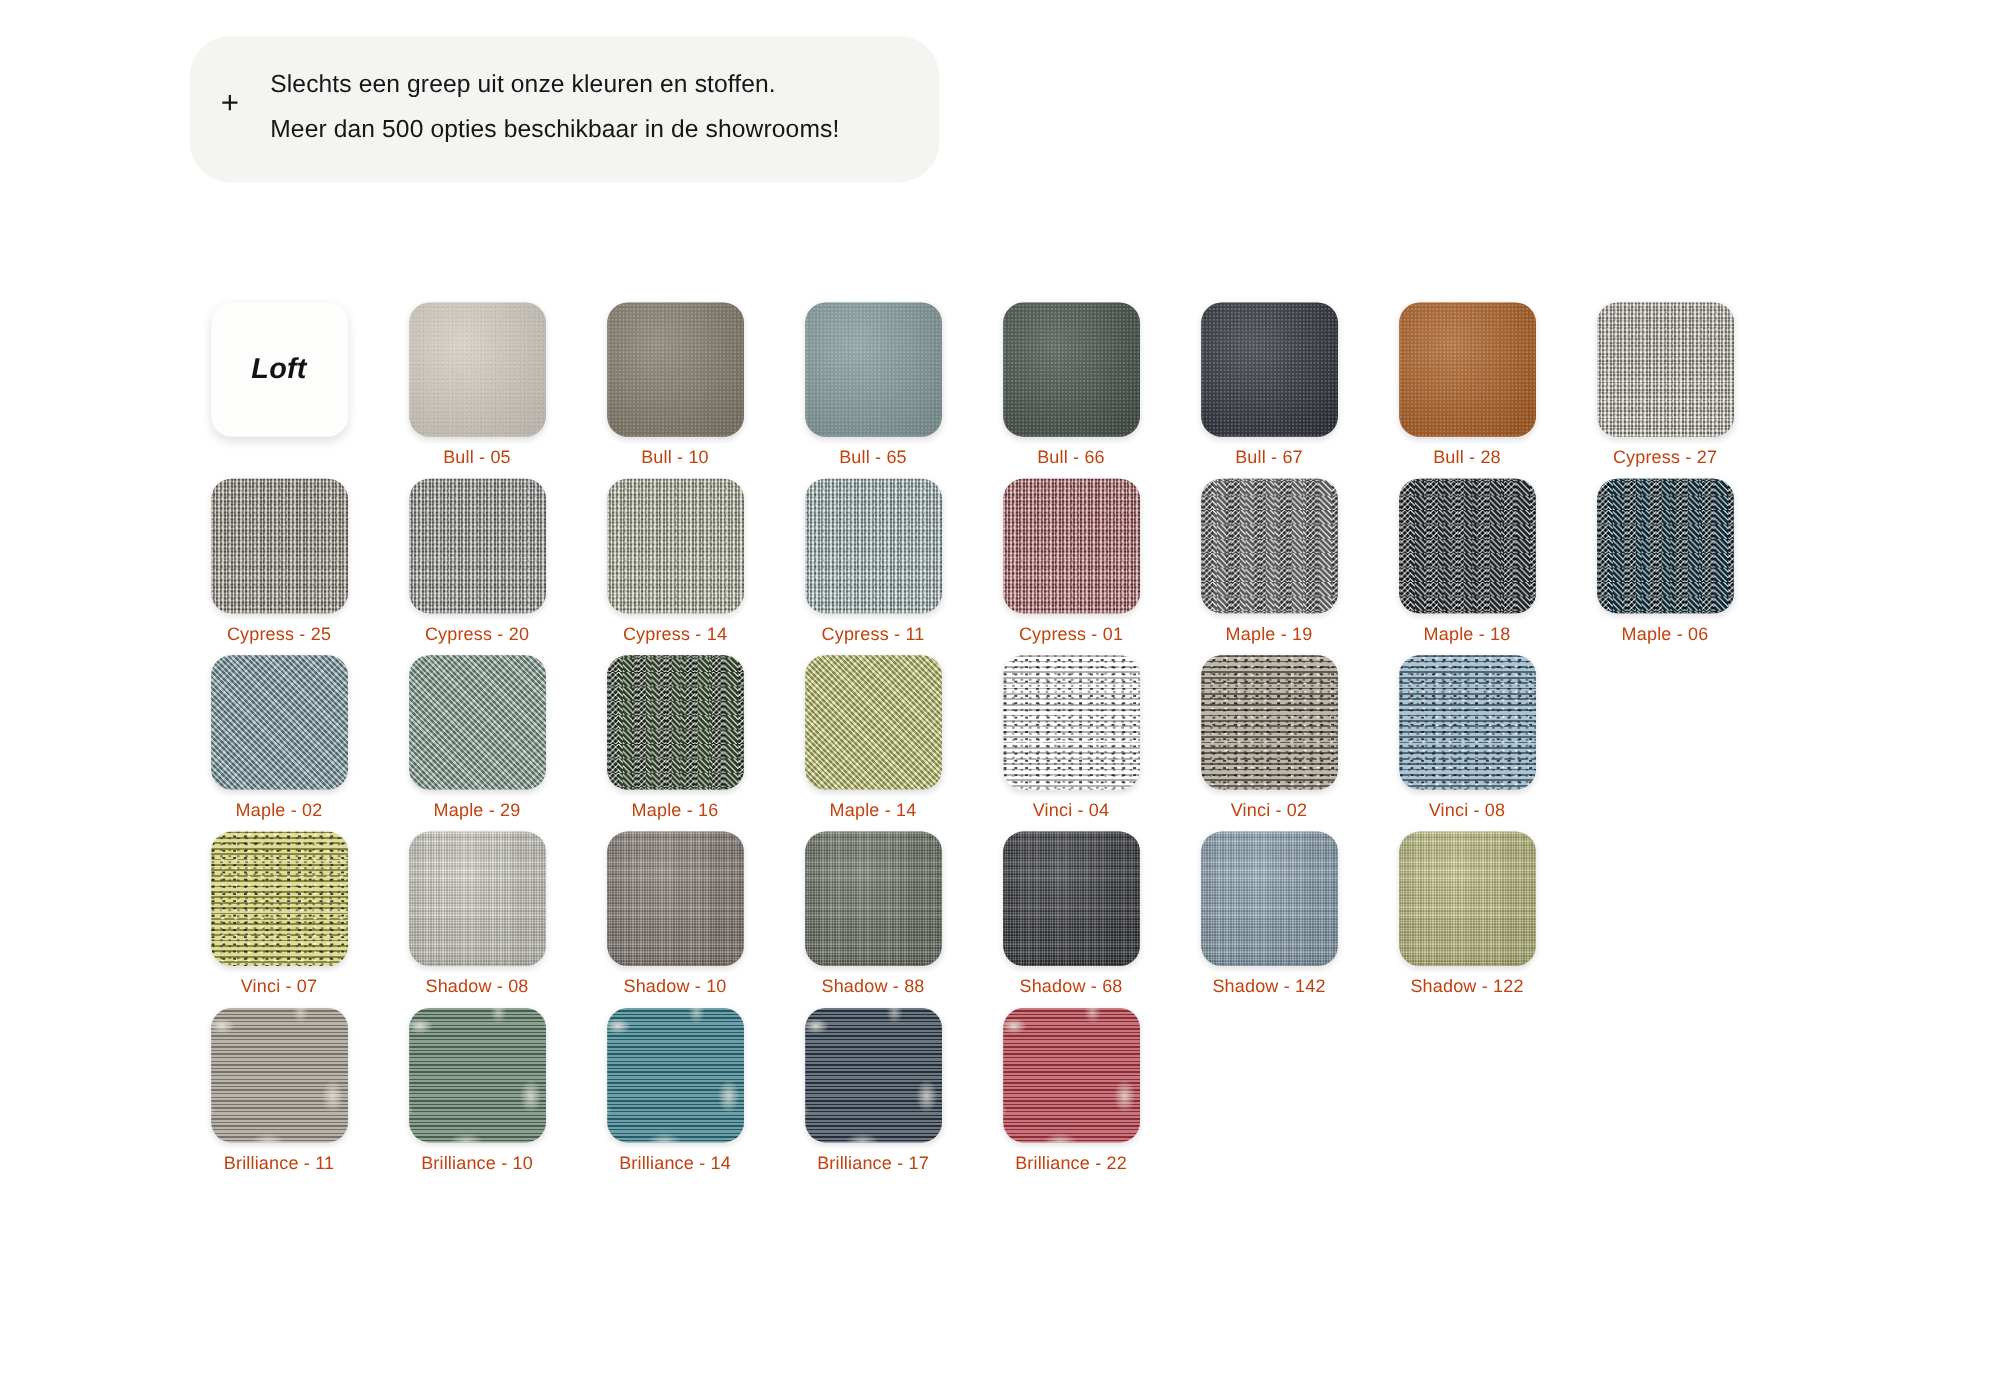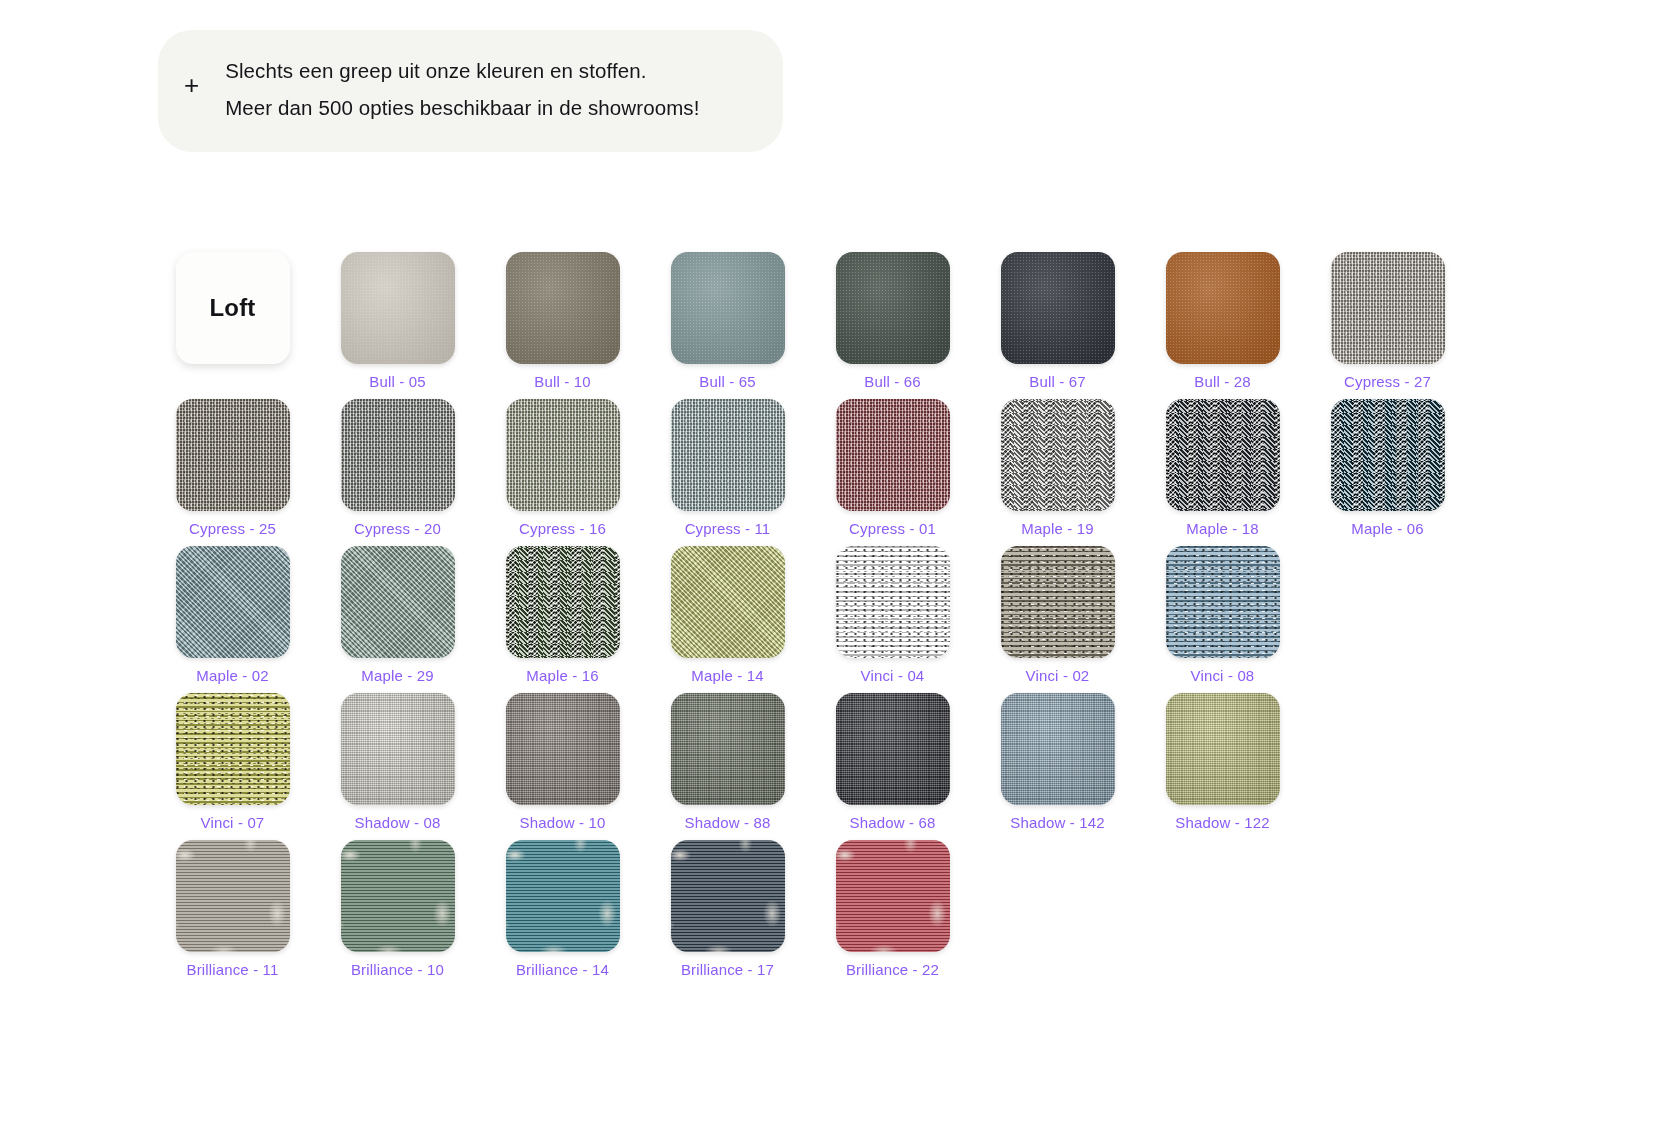--- a/index.html
+++ b/index.html
@@ -75,21 +75,21 @@
     height: 112px;
     border-radius: 17px;
     position: relative;
     overflow: hidden;
     box-shadow: 0 2px 5px rgba(0,0,0,0.13);
     background-repeat: repeat;
   }
   .swatch-label {
     margin-top: 9px;
     font-size: 15px;
-    color: #8b5cf6;
+    color: #c2410c;
     letter-spacing: 0.15px;
     white-space: nowrap;
     text-align: right;
     height: 18px;
     line-height: 18px;
   }
   .swatch-cell.empty .swatch-tile {
     box-shadow: none;
     background: transparent;
   }
@@ -98,20 +98,21 @@
   
   .brand-card {
     width: 114px;
     height: 112px;
     border-radius: 17px;
     background: #fdfdfb;
     box-shadow: 0 3px 9px rgba(0,0,0,0.13);
     display: flex;
     align-items: center;
     justify-content: center;
+    font-style: italic;
   }
   .brand-card span {
     font-size: 24px;
     font-weight: 700;
     color: #121317;
     letter-spacing: 0.2px;
   }
 
   
   
@@ -287,21 +288,21 @@
       <div class="swatch-cell">
         <div class="swatch-tile tex-weave" style="background: rgb(155, 146, 129);"></div>
         <div class="swatch-label">Cypress - 25</div>
       </div>
       <div class="swatch-cell">
         <div class="swatch-tile tex-weave" style="background: rgb(148, 152, 146);"></div>
         <div class="swatch-label">Cypress - 20</div>
       </div>
       <div class="swatch-cell">
         <div class="swatch-tile tex-weave" style="background: rgb(180, 187, 157);"></div>
-        <div class="swatch-label">Cypress - 16</div>
+        <div class="swatch-label">Cypress - 14</div>
       </div>
       <div class="swatch-cell">
         <div class="swatch-tile tex-weave" style="background: rgb(168, 192, 194);"></div>
         <div class="swatch-label">Cypress - 11</div>
       </div>
       <div class="swatch-cell">
         <div class="swatch-tile tex-weave" style="background: rgb(177, 83, 89);"></div>
         <div class="swatch-label">Cypress - 01</div>
       </div>
       <div class="swatch-cell">

